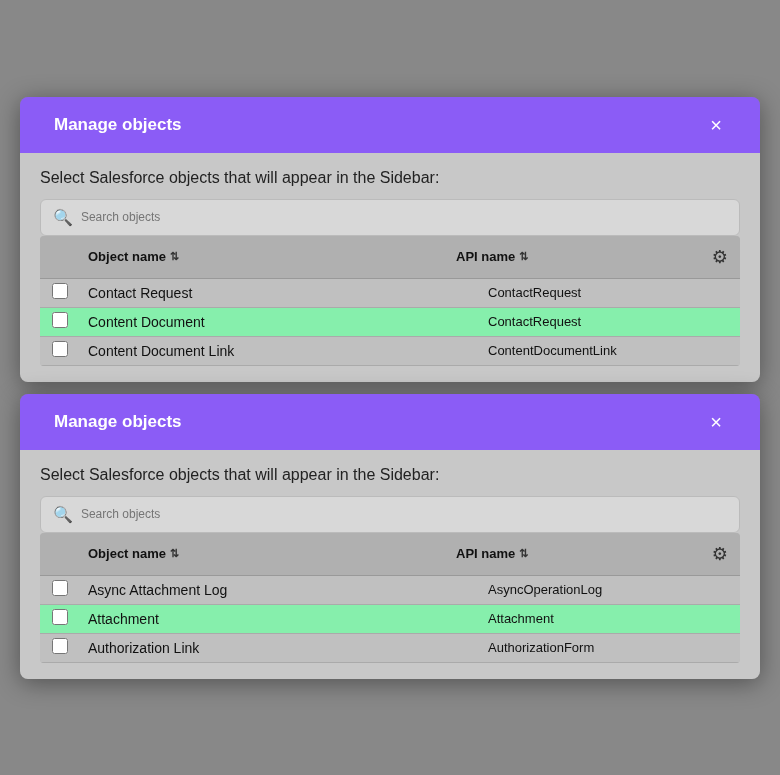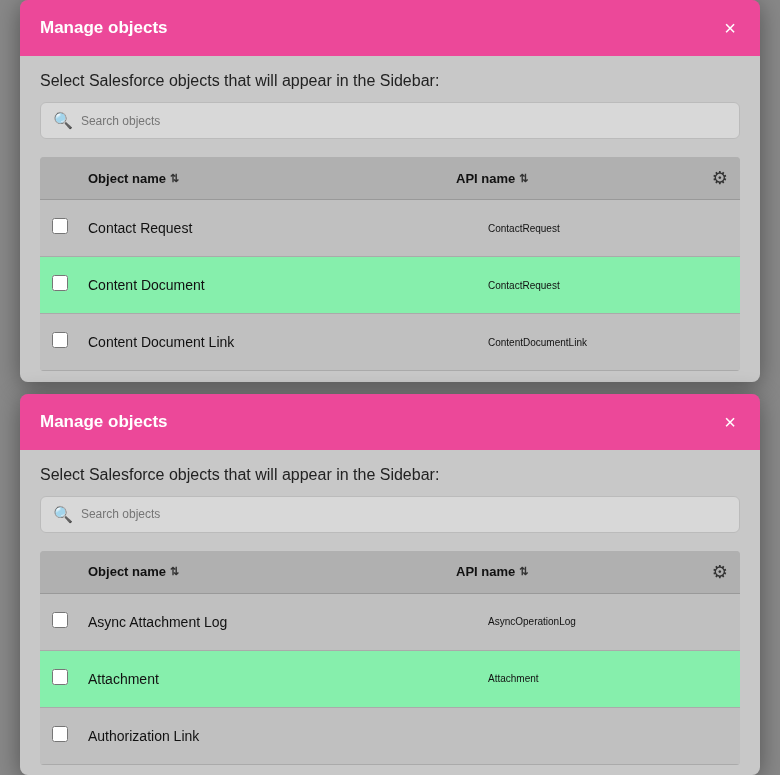--- a/index.html
+++ b/index.html
@@ -17,26 +17,26 @@
     }
 
     .modal {
       width: 740px;
       border-radius: 8px;
       overflow: hidden;
       box-shadow: 0 4px 24px rgba(0,0,0,0.4);
     }
 
     .modal-header {
-      background: #ec4899;
+      background: #8b5cf6;
       color: #fff;
       display: flex;
       align-items: center;
       justify-content: space-between;
-      padding: 16px 20px;
+      padding: 16px 34px;
     }
 
     .modal-title {
       font-size: 17px;
       font-weight: 600;
       color: #fff;
     }
 
     .close-btn {
       background: none;
@@ -78,21 +78,21 @@
       background: none;
       border: none;
       outline: none;
       font-size: 12px;
       color: #777;
       width: 100%;
     }
 
     .table-area {
       background: #b8b8b8;
-      margin-top: 18px;
+      margin-top: 0;
       border-radius: 4px;
       overflow: hidden;
     }
 
     .table-header {
       display: flex;
       align-items: center;
       padding: 10px 12px;
       background: #b0b0b0;
       border-bottom: 1px solid #999;
@@ -133,21 +133,21 @@
     }
 
     .gear-icon {
       font-size: 18px;
       color: #333;
     }
 
     .table-row {
       display: flex;
       align-items: center;
-      padding: 18px 12px;
+      padding: 4px 12px;
       border-bottom: 1px solid #aaa;
       background: #c0c0c0;
     }
 
     .table-row.highlighted {
       background: #86efac;
     }
 
     .row-checkbox {
       width: 36px;
@@ -162,21 +162,21 @@
 
     .row-object-name {
       flex: 1;
       font-size: 14px;
       color: #111;
     }
 
     .row-api-name {
       width: 240px;
       flex-shrink: 0;
-      font-size: 10px;
+      font-size: 13px;
       color: #111;
     }
   </style>
 </head>
 <body>
 
 <div class="modal">
   <div class="modal-header">
     <span class="modal-title">Manage objects</span>
     <button class="close-btn">×</button>
@@ -279,16 +279,17 @@
         </div>
         <div class="row-object-name col-object-name">Attachment</div>
         <div class="row-api-name col-api-name">Attachment</div>
       </div>
 
       <div class="table-row">
         <div class="row-checkbox col-checkbox">
           <input type="checkbox" style="">
         </div>
         <div class="row-object-name col-object-name">Authorization Link</div>
+        <div class="row-api-name col-api-name">AuthorizationForm</div>
       </div>
     </div>
   </div>
 </div>
 
 </body></html>

